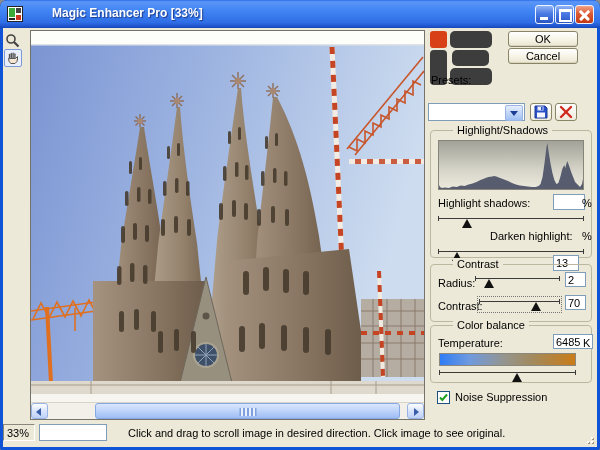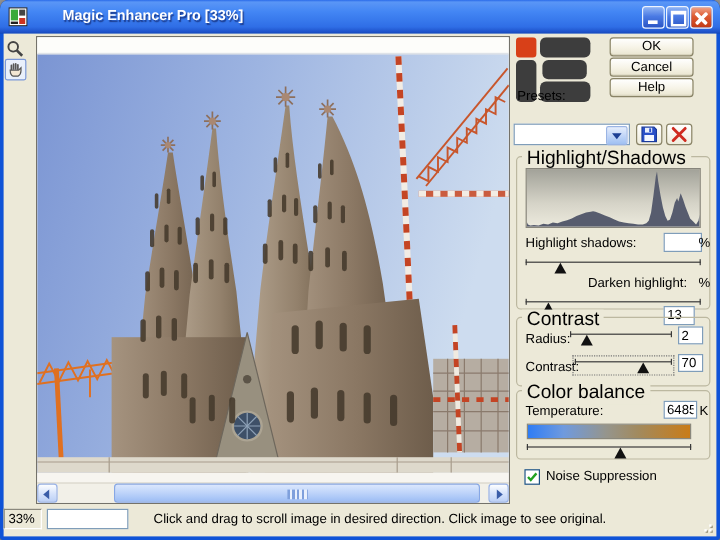--- a/index.html
+++ b/index.html
@@ -44,21 +44,21 @@
   .xp-btn{position:absolute;left:505px;width:70px;height:16px;border:1px solid #8a8467;border-radius:3px;
     background:linear-gradient(180deg,#ffffff 0%,#f6f3e6 55%,#e9e5d0 100%);box-shadow:inset 0 -1px 0 #d8d4be;
     font-size:11px;font-family:"Liberation Sans",sans-serif;text-align:center;line-height:14px;cursor:pointer;box-sizing:border-box;padding:0;}
   .presets-label{position:absolute;left:428px;top:46px;}
   .combo{position:absolute;left:425px;top:75px;width:97px;height:18px;border:1px solid #7f9db9;background:#fff;box-sizing:border-box;cursor:pointer;}
   .combo-btn{position:absolute;right:1px;top:1px;width:16px;height:14px;background:linear-gradient(180deg,#e6eefc 0%,#c2d6f8 50%,#9fc0f2 100%);border:1px solid #9ab4e4;border-radius:2px;}
   .combo-btn::after{content:"";position:absolute;left:4px;top:5px;border-left:4px solid transparent;border-right:4px solid transparent;border-top:5px solid #1c3f94;}
   .mini-btn{position:absolute;top:75px;width:22px;height:18px;border:1px solid #8a8467;border-radius:3px;background:linear-gradient(180deg,#ffffff,#efecdc);box-sizing:border-box;cursor:pointer;}
   .save-btn{left:527px;}  .delete-btn{left:552px;}
   .groupbox{position:absolute;left:427px;width:162px;border:1px solid #bcb8a0;border-radius:4px;box-sizing:border-box;}
-  .group-title{position:absolute;left:4px;top:-7px;background:#ece9d8;padding:0 4px;font-size:16px;}
+  .group-title{position:absolute;left:22px;top:-7px;background:#ece9d8;padding:0 4px;font-size:11px;}
   .g-label{position:absolute;white-space:nowrap;}
   .val-box{position:absolute;border:1px solid #7f9db9;background:#fff;font-size:11px;font-family:"Liberation Sans",sans-serif;padding:1px 2px;box-sizing:border-box;text-align:left;}
   .histogram{position:absolute;left:7px;top:9px;width:146px;height:50px;border:1px solid #87857b;
     background:linear-gradient(180deg,#a2a299 0%,#d6d4c8 60%,#eceadd 100%);box-sizing:border-box;}
   .slider{position:absolute;height:13px;cursor:pointer;}
   .slider .track{position:absolute;left:0;right:0;top:3px;height:1px;background:#3a3a3a;}
   .slider .tick-l,.slider .tick-r{position:absolute;top:1px;width:1px;height:5px;background:#3a3a3a;}
   .slider .tick-l{left:0;} .slider .tick-r{right:0;}
   .slider .thumb{position:absolute;top:4px;width:0;height:0;transform:translateX(-50%);
     border-left:5px solid transparent;border-right:5px solid transparent;border-bottom:9px solid #111;}
@@ -308,21 +308,20 @@
     <svg style="position:absolute;left:427px;top:3px;" width="64" height="55" viewBox="0 0 64 55">
       <rect x="0" y="0" width="17" height="17" rx="3" fill="#d84018"></rect>
       <rect x="0" y="19" width="17" height="35" rx="4" fill="#3d3d3d"></rect>
       <rect x="20" y="0" width="42" height="17" rx="5" fill="#3d3d3d"></rect>
       <rect x="22" y="19" width="37" height="16" rx="5" fill="#3d3d3d"></rect>
       <rect x="20" y="37" width="42" height="17" rx="5" fill="#3d3d3d"></rect>
     </svg>
 
     <button class="xp-btn" style="top:3px;">OK</button>
     <button class="xp-btn" style="top:20px;">Cancel</button>
-    <button class="xp-btn" style="top:37px;">Help</button>
 
     <span class="presets-label">Presets:</span>
     <div class="combo">
       <span></span>
       <div class="combo-btn"></div>
     </div>
     <div class="mini-btn save-btn">
       <svg width="14" height="14" viewBox="0 0 14 14" style="position:absolute;left:3px;top:1px;">
         <path d="M1,1 L11,1 L13,3 L13,13 L1,13 Z" fill="#2a50c8" stroke="#1a3a9a" stroke-width="1"></path>
         <rect x="3.5" y="1.5" width="6" height="4" fill="#e8eefc"></rect>
@@ -380,21 +379,21 @@
           <div class="tick-l"></div>
           <div class="tick-r"></div>
         <div class="thumb" style="left: 70%;"></div>
       </div>
       <input class="val-box" style="left: 134px; top: 30px; width: 21px; height: 15px;" value="70">
     </div>
 
     <div class="groupbox" style="top:297px;height:58px;">
       <span class="group-title">Color balance</span>
       <span class="g-label" style="left:7px;top:11px;">Temperature:</span>
-      <input class="val-box" style="left: 122px; top: 8px; width: 28px; height: 15px;" value="6485">
+      <input class="val-box" style="left: 122px; top: 8px; width: 40px; height: 15px;" value="6485">
       <span class="g-label" style="left:152px;top:11px;">K</span>
       <div class="temp-bar"></div>
       <div class="slider" style="left:8px;top:43px;width:137px;">
         <div class="track"></div>
           <div class="tick-l"></div>
           <div class="tick-r"></div>
         <div class="thumb" style="left: 57%;"></div>
       </div>
     </div>
 

